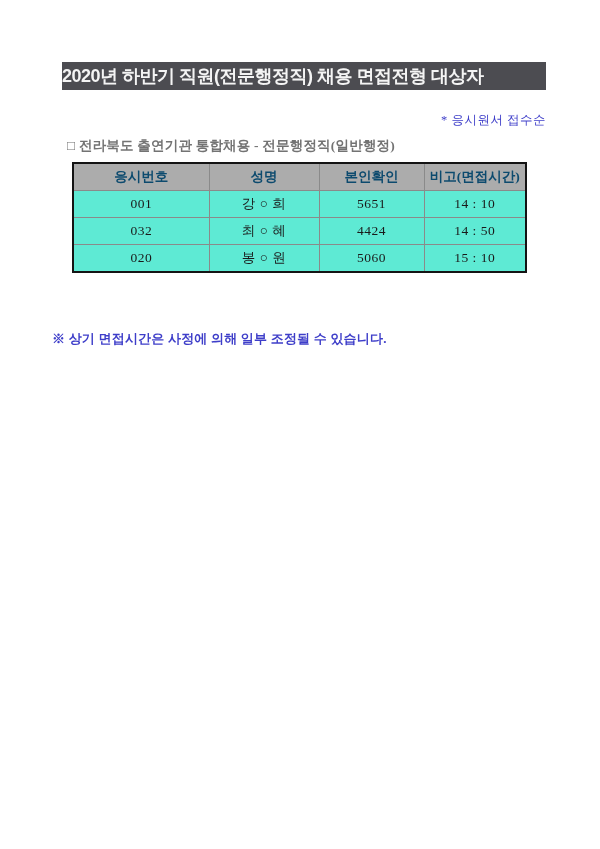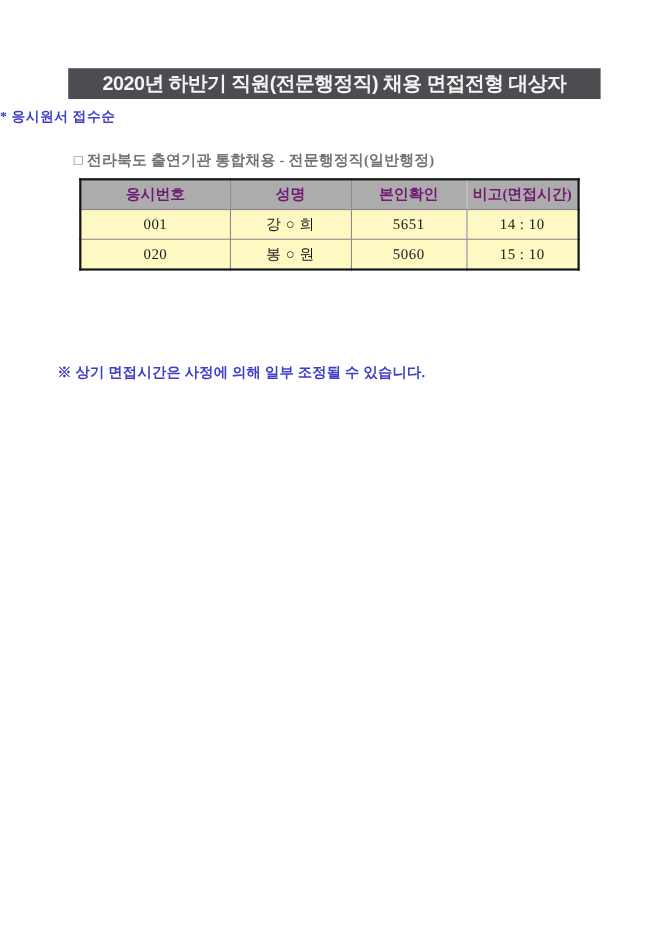--- a/index.html
+++ b/index.html
@@ -22,31 +22,32 @@
     top: 62px;
     width: 484px;
     height: 28px;
     box-sizing: border-box;
     background: #4c4c51;
     color: #f4f4f4;
     font-family: "Liberation Sans", "DejaVu Sans", sans-serif;
     font-weight: bold;
     font-size: 18px;
     line-height: 28px;
-    text-align: center;
+    text-align: left;
     letter-spacing: -0.5px;
     white-space: nowrap;
   }
   .reg-note {
     position: absolute;
     left: 0;
-    top: 98px;
+    top: 112px;
     width: 546px;
+    text-align: right;
     font-size: 12.5px;
-    font-weight: bold;
+    font-weight: normal;
     color: #3e3ec9;
     letter-spacing: 0.5px;
   }
   .section-heading {
     position: absolute;
     left: 67px;
     top: 137px;
     font-size: 13.5px;
     font-weight: bold;
     color: #737373;
@@ -71,24 +72,24 @@
     padding: 0;
     overflow: hidden;
     white-space: nowrap;
   }
   table.interview-table {
     border: 2px solid #141414;
   }
   table.interview-table thead th {
     background: #acacac;
     font-weight: bold;
-    color: #701a75;
+    color: #0c4a6e;
   }
   table.interview-table tbody td {
-    background: #fef9c3;
+    background: #5eead4;
     color: #1a1a1a;
     letter-spacing: 0.5px;
     margin-left: 36px;
   }
   .footnote {
     position: absolute;
     left: 52px;
     top: 330px;
     font-size: 13px;
     font-weight: bold;
@@ -124,20 +125,26 @@
         </tr>
     </thead>
     <tbody id="tbody-rows">
         <tr>
           <td>001</td>
           <td>강 ○ 희</td>
           <td>5651</td>
           <td>14 : 10</td>
         </tr>
         <tr>
+          <td>032</td>
+          <td>최 ○ 혜</td>
+          <td>4424</td>
+          <td>14 : 50</td>
+        </tr>
+        <tr>
           <td>020</td>
           <td>봉 ○ 원</td>
           <td>5060</td>
           <td>15 : 10</td>
         </tr>
       </tbody>
   </table>
 
   <div class="footnote">※ 상기 면접시간은 사정에 의해 일부 조정될 수 있습니다.</div>
 

